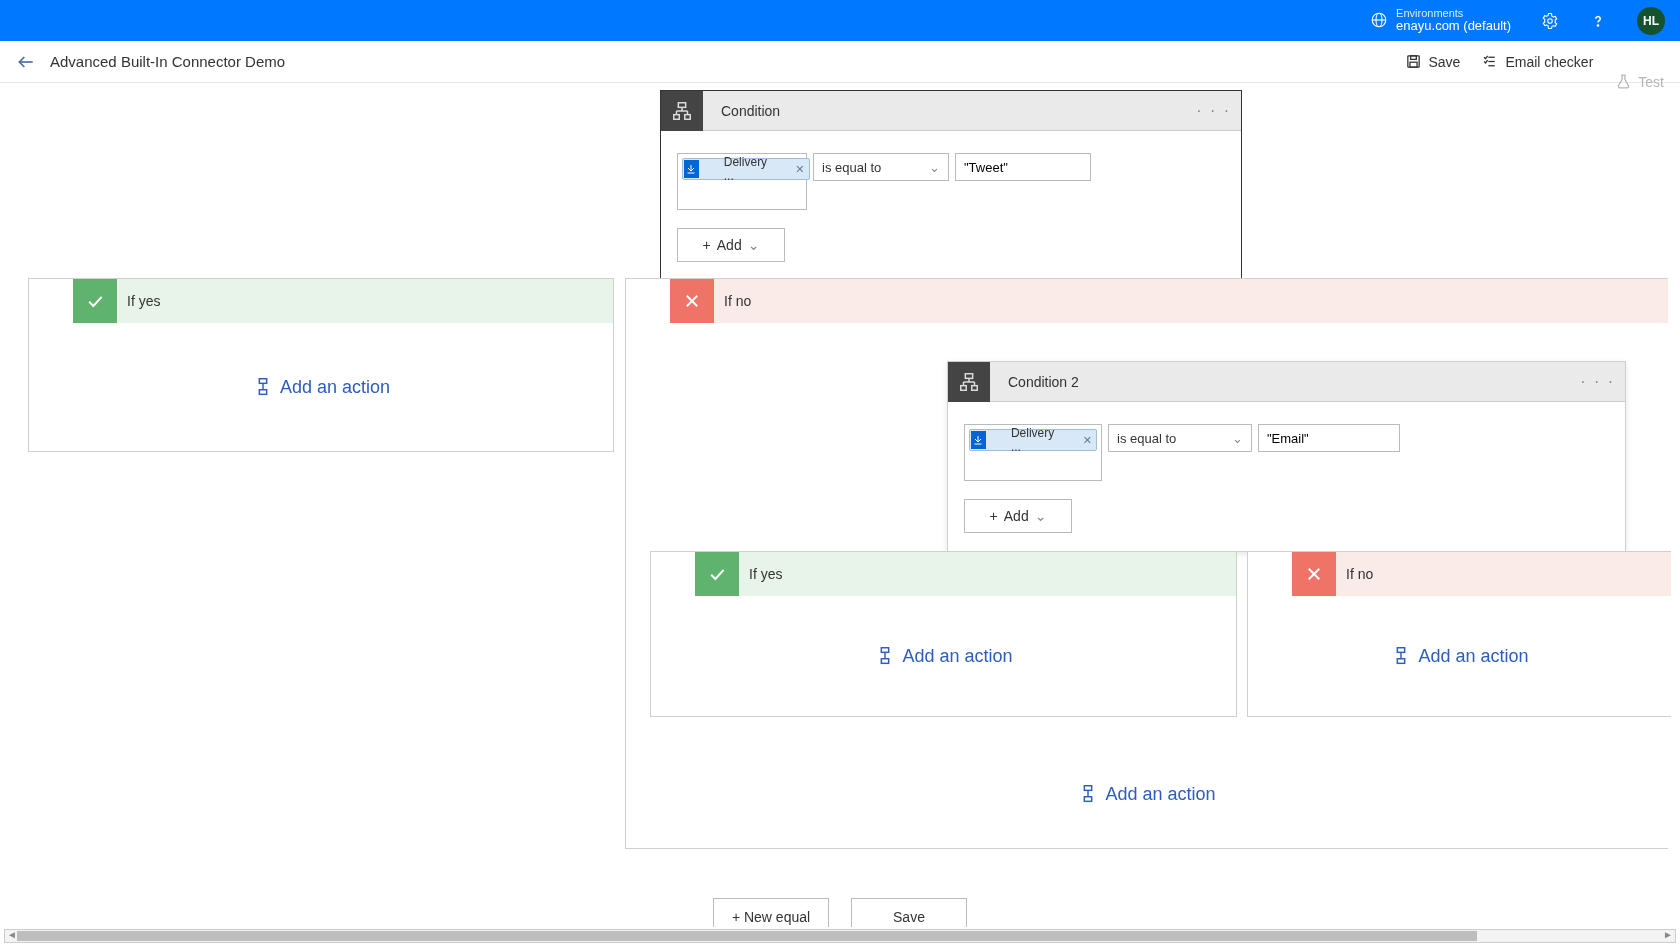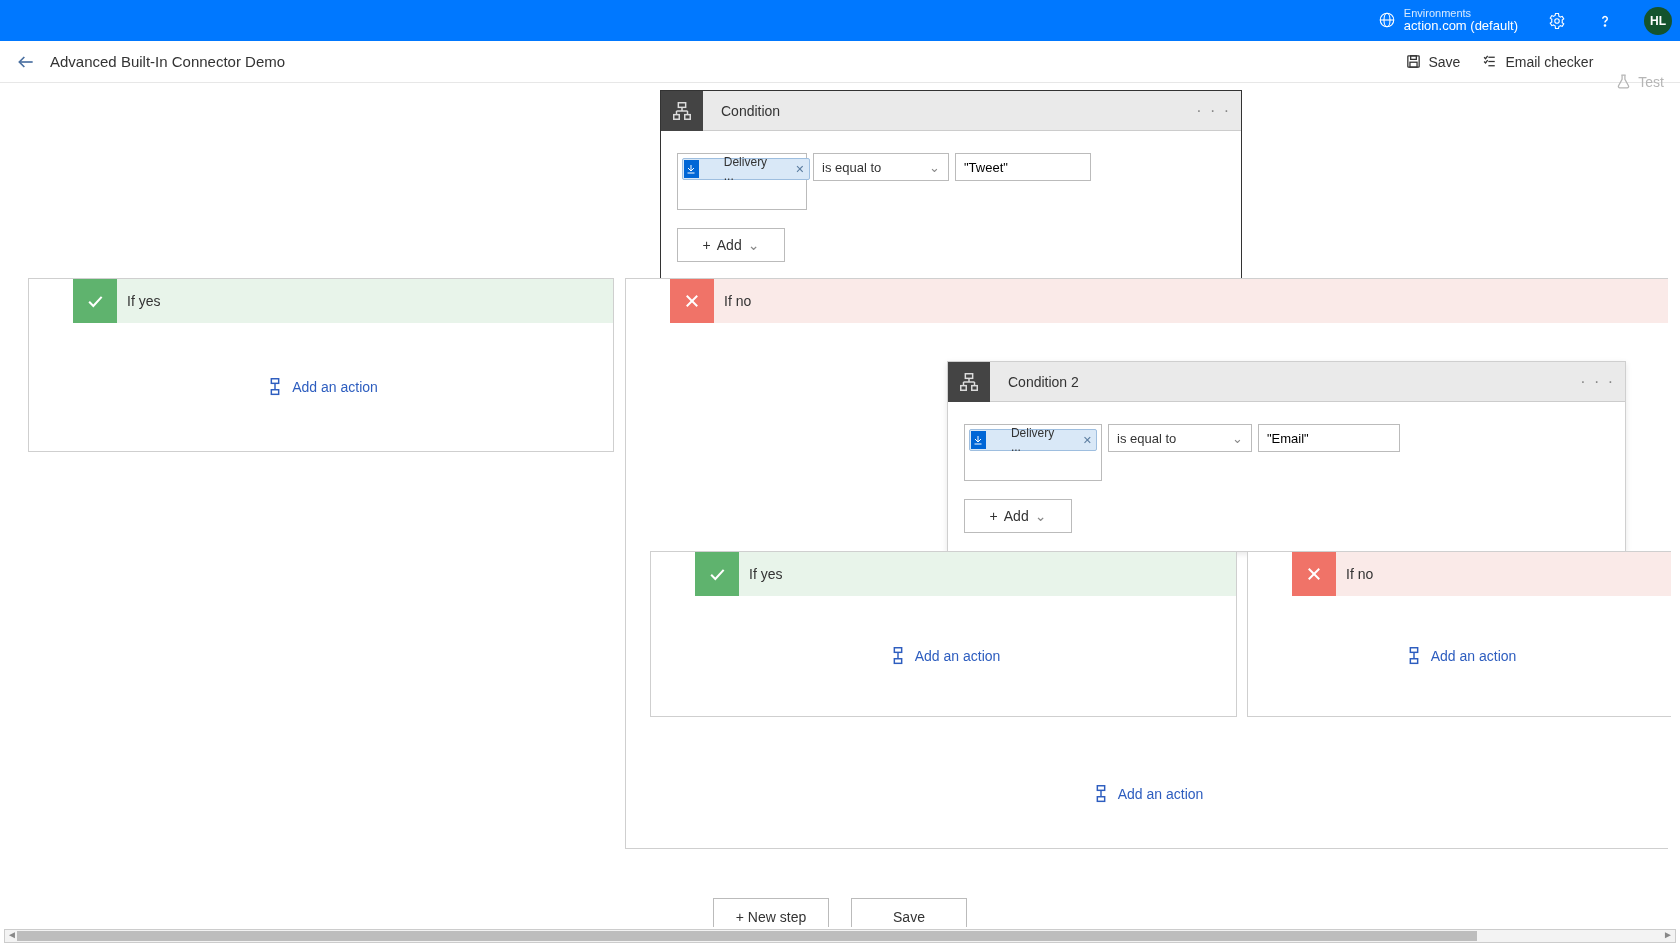--- a/index.html
+++ b/index.html
@@ -4,21 +4,21 @@
 <style>
   * { box-sizing: border-box; margin: 0; padding: 0; font-family: "Segoe UI", Arial, sans-serif; }
   body { background: #fff; width: 1680px; height: 945px; overflow: hidden; position: relative; }
 
   
   .topbar { background: #0078ff; height: 41px; display: flex; align-items: center; position: relative; }
   .search-wrap { position: absolute; left: 444px; top: 4px; width: 456px; height: 32px; background: #79b0f0; border: 1px solid #3a7adb; border-radius: 3px; display: flex; align-items: center; padding: 0 10px; }
   .search-wrap svg { width: 16px; height: 16px; stroke: #444; }
   .search-input { flex: 1; background: transparent; border: none; outline: none; font-size: 14px; color: #333; margin-left: 8px; }
   .search-input::placeholder { color: #3b3b3b; }
-  .top-right { position: absolute; right: 8px; display: flex; align-items: center; gap: 30px; color: #fff; }
+  .top-right { position: absolute; right: 15px; display: flex; align-items: center; gap: 30px; color: #fff; }
   .env-block { display: flex; align-items: center; gap: 8px; }
   .env-text { display: flex; flex-direction: column; line-height: 1.1; }
   .env-label { font-size: 11px; opacity: .85; }
   .env-name { font-size: 13px; }
   .avatar { width: 28px; height: 28px; border-radius: 50%; background: #14532d; color: #fff; display: flex; align-items: center; justify-content: center; font-size: 12px; font-weight: 600; }
   .top-icon { width: 18px; height: 18px; }
 
   
   .toolbar { height: 42px; border-bottom: 1px solid #e7e7e7; display: flex; align-items: center; padding: 0 16px; justify-content: space-between; background: #fff; }
   .tb-left { display: flex; align-items: center; gap: 14px; }
@@ -68,21 +68,21 @@
   .branch {
     position: absolute; background: #fff; border: 1px solid #cfcfcf;
   }
   .branch-header { height: 44px; display: flex; align-items: center; margin-left: 44px; }
   .bh-icon { width: 44px; height: 44px; display: flex; align-items: center; justify-content: center; }
   .bh-yes { background: #5fb36e; }
   .bh-yes-bg { background: #e8f4ea; flex: 1; height: 100%; display:flex; align-items:center; padding-left:10px; font-size:14px; color:#333; }
   .bh-no { background: #f07368; }
   .bh-no-bg { background: #faeae8; flex: 1; height: 100%; display:flex; align-items:center; padding-left:10px; font-size:14px; color:#333; }
   .branch-body { min-height: 110px; display:flex; align-items:center; justify-content:center; }
-  .add-action { display:flex; align-items:center; gap:6px; color:#2d5dbf; font-size:14px; cursor:pointer; }
+  .add-action { display:flex; align-items:center; gap:6px; color:#2d5dbf; font-size:18px; cursor:pointer; }
   .add-action svg { stroke:#2d5dbf; }
 
   
   .cond2 {
     position: absolute; left: 947px; top: 278px; width: 679px; background: #fff;
     border: 1px solid #cfcfcf; box-shadow: 0 2px 6px rgba(0,0,0,.1);
   }
   .cond2 .token-cell { width: 138px; }
   .cond2 .op-select { width: 144px; }
   .cond2 .val-input { width: 142px; }
@@ -120,21 +120,21 @@
 <div class="topbar">
   <div class="top-right">
     <div class="env-block">
       <svg class="top-icon" viewBox="0 0 24 24" fill="none" stroke="#fff" stroke-width="1.5">
           <circle cx="12" cy="12" r="9"></circle>
           <ellipse cx="12" cy="12" rx="4" ry="9"></ellipse>
           <line x1="3" y1="12" x2="21" y2="12"></line>
         </svg>
       <div class="env-text">
         <span class="env-label">Environments</span>
-        <span class="env-name">action.com (default)</span>
+        <span class="env-name">enayu.com (default)</span>
       </div>
     </div>
     <svg class="top-icon" viewBox="0 0 24 24" fill="none" stroke="#fff" stroke-width="1.5">
         <circle cx="12" cy="12" r="3"></circle>
         <path d="M19 12a7 7 0 0 0-.1-1.2l2.1-1.6-2-3.4-2.5 1a7 7 0 0 0-2-1.2L14 2h-4l-.5 2.6a7 7 0 0 0-2 1.2l-2.5-1-2 3.4 2.1 1.6A7 7 0 0 0 5 12a7 7 0 0 0 .1 1.2L3 14.8l2 3.4 2.5-1a7 7 0 0 0 2 1.2L10 22h4l.5-2.6a7 7 0 0 0 2-1.2l2.5 1 2-3.4-2.1-1.6A7 7 0 0 0 19 12z"></path>
       </svg>
     <svg class="top-icon" viewBox="0 0 24 24" fill="none" stroke="#fff" stroke-width="2">
         <path d="M9 9a3 3 0 1 1 4.5 2.6c-1 .6-1.5 1.2-1.5 2.4"></path>
         <circle cx="12" cy="18" r="0.8" fill="#fff"></circle>
       </svg>
@@ -354,21 +354,21 @@
       <svg width="22" height="22" viewBox="0 0 24 24" fill="none" stroke-width="1.6">
           <rect x="8" y="3" width="8" height="5"></rect>
           <line x1="12" y1="8" x2="12" y2="15"></line>
           <rect x="8" y="15" width="8" height="5"></rect>
         </svg>
       <span>Add an action</span>
     </div>
   </div>
 
   <div class="bottom-row">
-    <div class="btn-outline">+ New step</div>
+    <div class="btn-outline">+ New equal</div>
     <div class="btn-outline">Save</div>
   </div>
 
 </div>
 
 <div class="h-scroll">
   <span class="arrow-tiny" style="position:absolute;left:2px;top:-1px;">◄</span>
   <div class="h-thumb"></div>
   <span class="arrow-tiny" style="position:absolute;right:2px;top:-1px;">►</span>
 </div>

